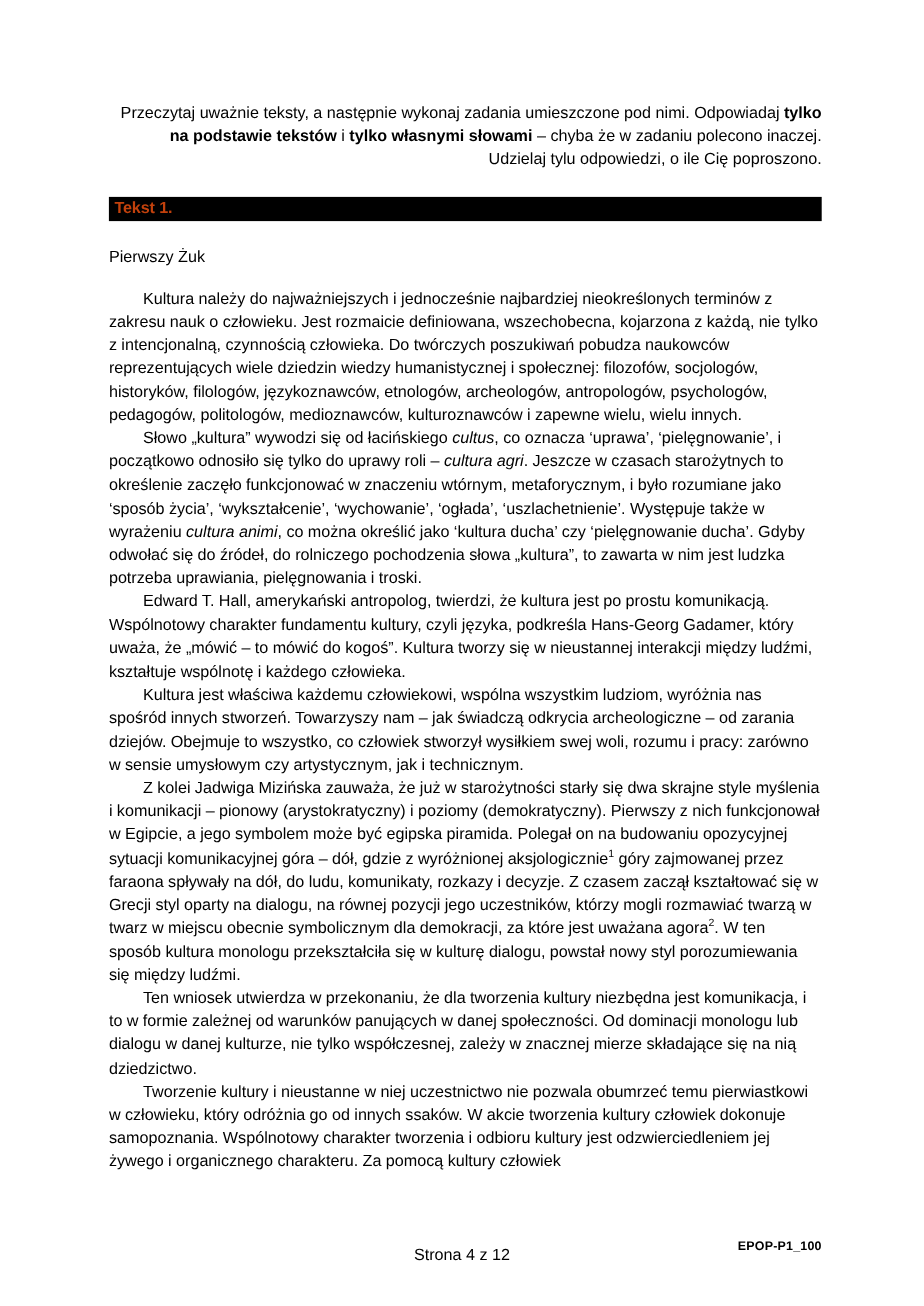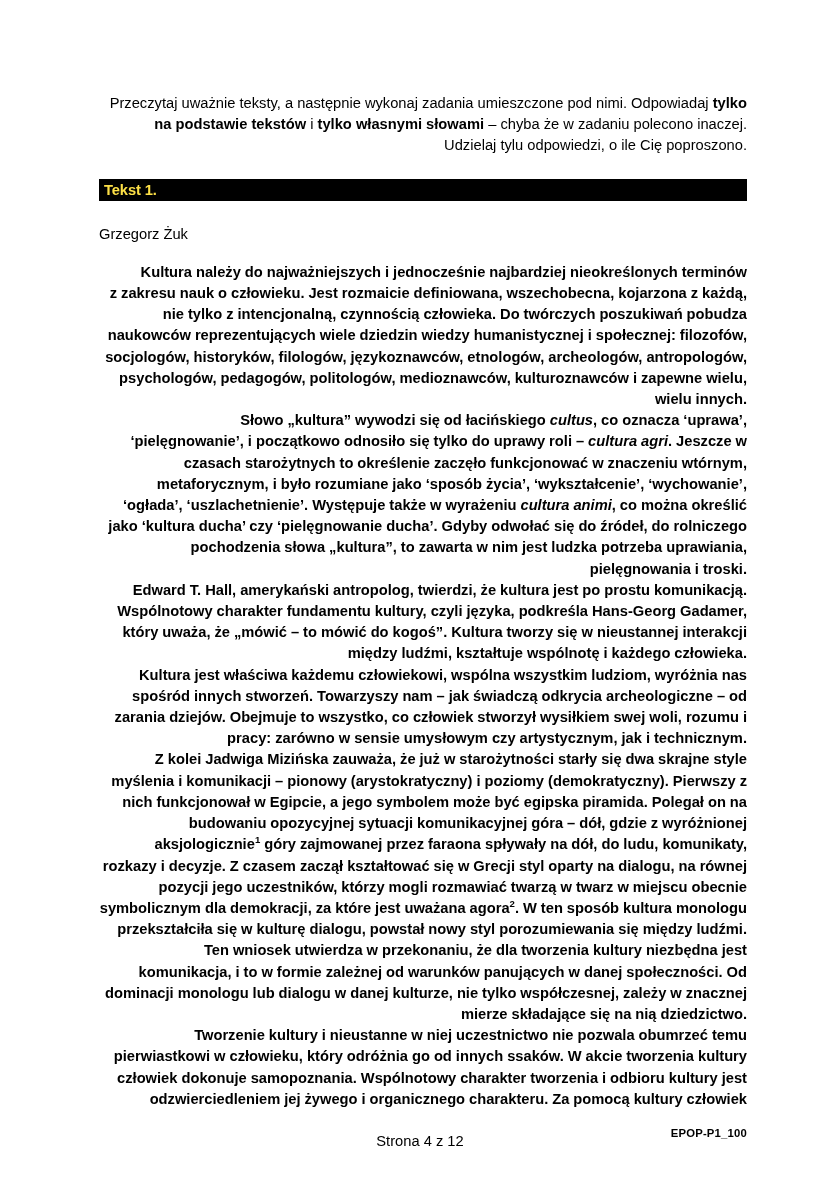--- a/index.html
+++ b/index.html
@@ -32,21 +32,21 @@
     font-size: 14.7px;
     line-height: 21.2px;
     text-align: right;
     margin: 0;
   }
   .intro b { font-weight: bold; }
 
   .banner {
     margin-top: 22px;
     background: #000000;
-    color: #fde047;
+    color: #c2410c;
     height: 22px;
     line-height: 22px;
     padding-left: 5px;
     box-sizing: border-box;
     font-size: 14.7px;
     font-weight: bold;
     letter-spacing: -0.1px;
   }
 
   .author {
@@ -62,23 +62,22 @@
   }
 
   .body-text {
     margin-top: 17px;
   }
   .para {
     font-size: 14.7px;
     line-height: 21.2px;
     margin: 0;
     text-indent: 31px;
-    text-align: right;
+    text-align: left;
     word-spacing: -0.1px;
-    font-weight: bold;
   }
   .para i { font-style: italic; }
   .para sup {
     font-size: 9.6px;
     vertical-align: super;
     line-height: 0;
   }
 
   .footer-page {
     position: absolute;
@@ -104,21 +103,21 @@
 <body>
 
 <div class="page">
 
   <div class="content">
 
     <p class="intro"><span>Przeczytaj uważnie teksty, a następnie wykonaj zadania umieszczone pod nimi. Odpowiadaj </span><b>tylko na podstawie tekstów</b><span> i </span><b>tylko własnymi słowami</b><span> – chyba że w zadaniu polecono inaczej. Udzielaj tylu odpowiedzi, o ile Cię poproszono.</span></p>
 
     <div class="banner">Tekst 1.</div>
 
-    <div class="author">Grzegorz Żuk</div>
+    <div class="author">Pierwszy Żuk</div>
 
     <div class="body-text">
         <p class="para"><span>Kultura należy do najważniejszych i jednocześnie najbardziej nieokreślonych terminów z zakresu nauk o człowieku. Jest rozmaicie definiowana, wszechobecna, kojarzona z każdą, nie tylko z intencjonalną, czynnością człowieka. Do twórczych poszukiwań pobudza naukowców reprezentujących wiele dziedzin wiedzy humanistycznej i społecznej: filozofów, socjologów, historyków, filologów, językoznawców, etnologów, archeologów, antropologów, psychologów, pedagogów, politologów, medioznawców, kulturoznawców i zapewne wielu, wielu innych.</span></p>
         <p class="para"><span>Słowo „kultura” wywodzi się od łacińskiego </span><i>cultus</i><span>, co oznacza ‘uprawa’, ‘pielęgnowanie’, i początkowo odnosiło się tylko do uprawy roli – </span><i>cultura agri</i><span>. Jeszcze w czasach starożytnych to określenie zaczęło funkcjonować w znaczeniu wtórnym, metaforycznym, i było rozumiane jako ‘sposób życia’, ‘wykształcenie’, ‘wychowanie’, ‘ogłada’, ‘uszlachetnienie’. Występuje także w wyrażeniu </span><i>cultura animi</i><span>, co można określić jako ‘kultura ducha’ czy ‘pielęgnowanie ducha’. Gdyby odwołać się do źródeł, do rolniczego pochodzenia słowa „kultura”, to zawarta w nim jest ludzka potrzeba uprawiania, pielęgnowania i troski.</span></p>
         <p class="para"><span>Edward T. Hall, amerykański antropolog, twierdzi, że kultura jest po prostu komunikacją. Wspólnotowy charakter fundamentu kultury, czyli języka, podkreśla Hans-Georg Gadamer, który uważa, że „mówić – to mówić do kogoś”. Kultura tworzy się w nieustannej interakcji między ludźmi, kształtuje wspólnotę i każdego człowieka.</span></p>
         <p class="para"><span>Kultura jest właściwa każdemu człowiekowi, wspólna wszystkim ludziom, wyróżnia nas spośród innych stworzeń. Towarzyszy nam – jak świadczą odkrycia archeologiczne – od zarania dziejów. Obejmuje to wszystko, co człowiek stworzył wysiłkiem swej woli, rozumu i pracy: zarówno w sensie umysłowym czy artystycznym, jak i technicznym.</span></p>
         <p class="para"><span>Z kolei Jadwiga Mizińska zauważa, że już w starożytności starły się dwa skrajne style myślenia i komunikacji – pionowy (arystokratyczny) i poziomy (demokratyczny). Pierwszy z nich funkcjonował w Egipcie, a jego symbolem może być egipska piramida. Polegał on na budowaniu opozycyjnej sytuacji komunikacyjnej góra – dół, gdzie z wyróżnionej aksjologicznie</span><sup>1</sup><span> góry zajmowanej przez faraona spływały na dół, do ludu, komunikaty, rozkazy i decyzje. Z czasem zaczął kształtować się w Grecji styl oparty na dialogu, na równej pozycji jego uczestników, którzy mogli rozmawiać twarzą w twarz w miejscu obecnie symbolicznym dla demokracji, za które jest uważana agora</span><sup>2</sup><span>. W ten sposób kultura monologu przekształciła się w kulturę dialogu, powstał nowy styl porozumiewania się między ludźmi.</span></p>
         <p class="para"><span>Ten wniosek utwierdza w przekonaniu, że dla tworzenia kultury niezbędna jest komunikacja, i to w formie zależnej od warunków panujących w danej społeczności. Od dominacji monologu lub dialogu w danej kulturze, nie tylko współczesnej, zależy w znacznej mierze składające się na nią dziedzictwo.</span></p>
         <p class="para"><span>Tworzenie kultury i nieustanne w niej uczestnictwo nie pozwala obumrzeć temu pierwiastkowi w człowieku, który odróżnia go od innych ssaków. W akcie tworzenia kultury człowiek dokonuje samopoznania. Wspólnotowy charakter tworzenia i odbioru kultury jest odzwierciedleniem jej żywego i organicznego charakteru. Za pomocą kultury człowiek</span></p>
       </div>

